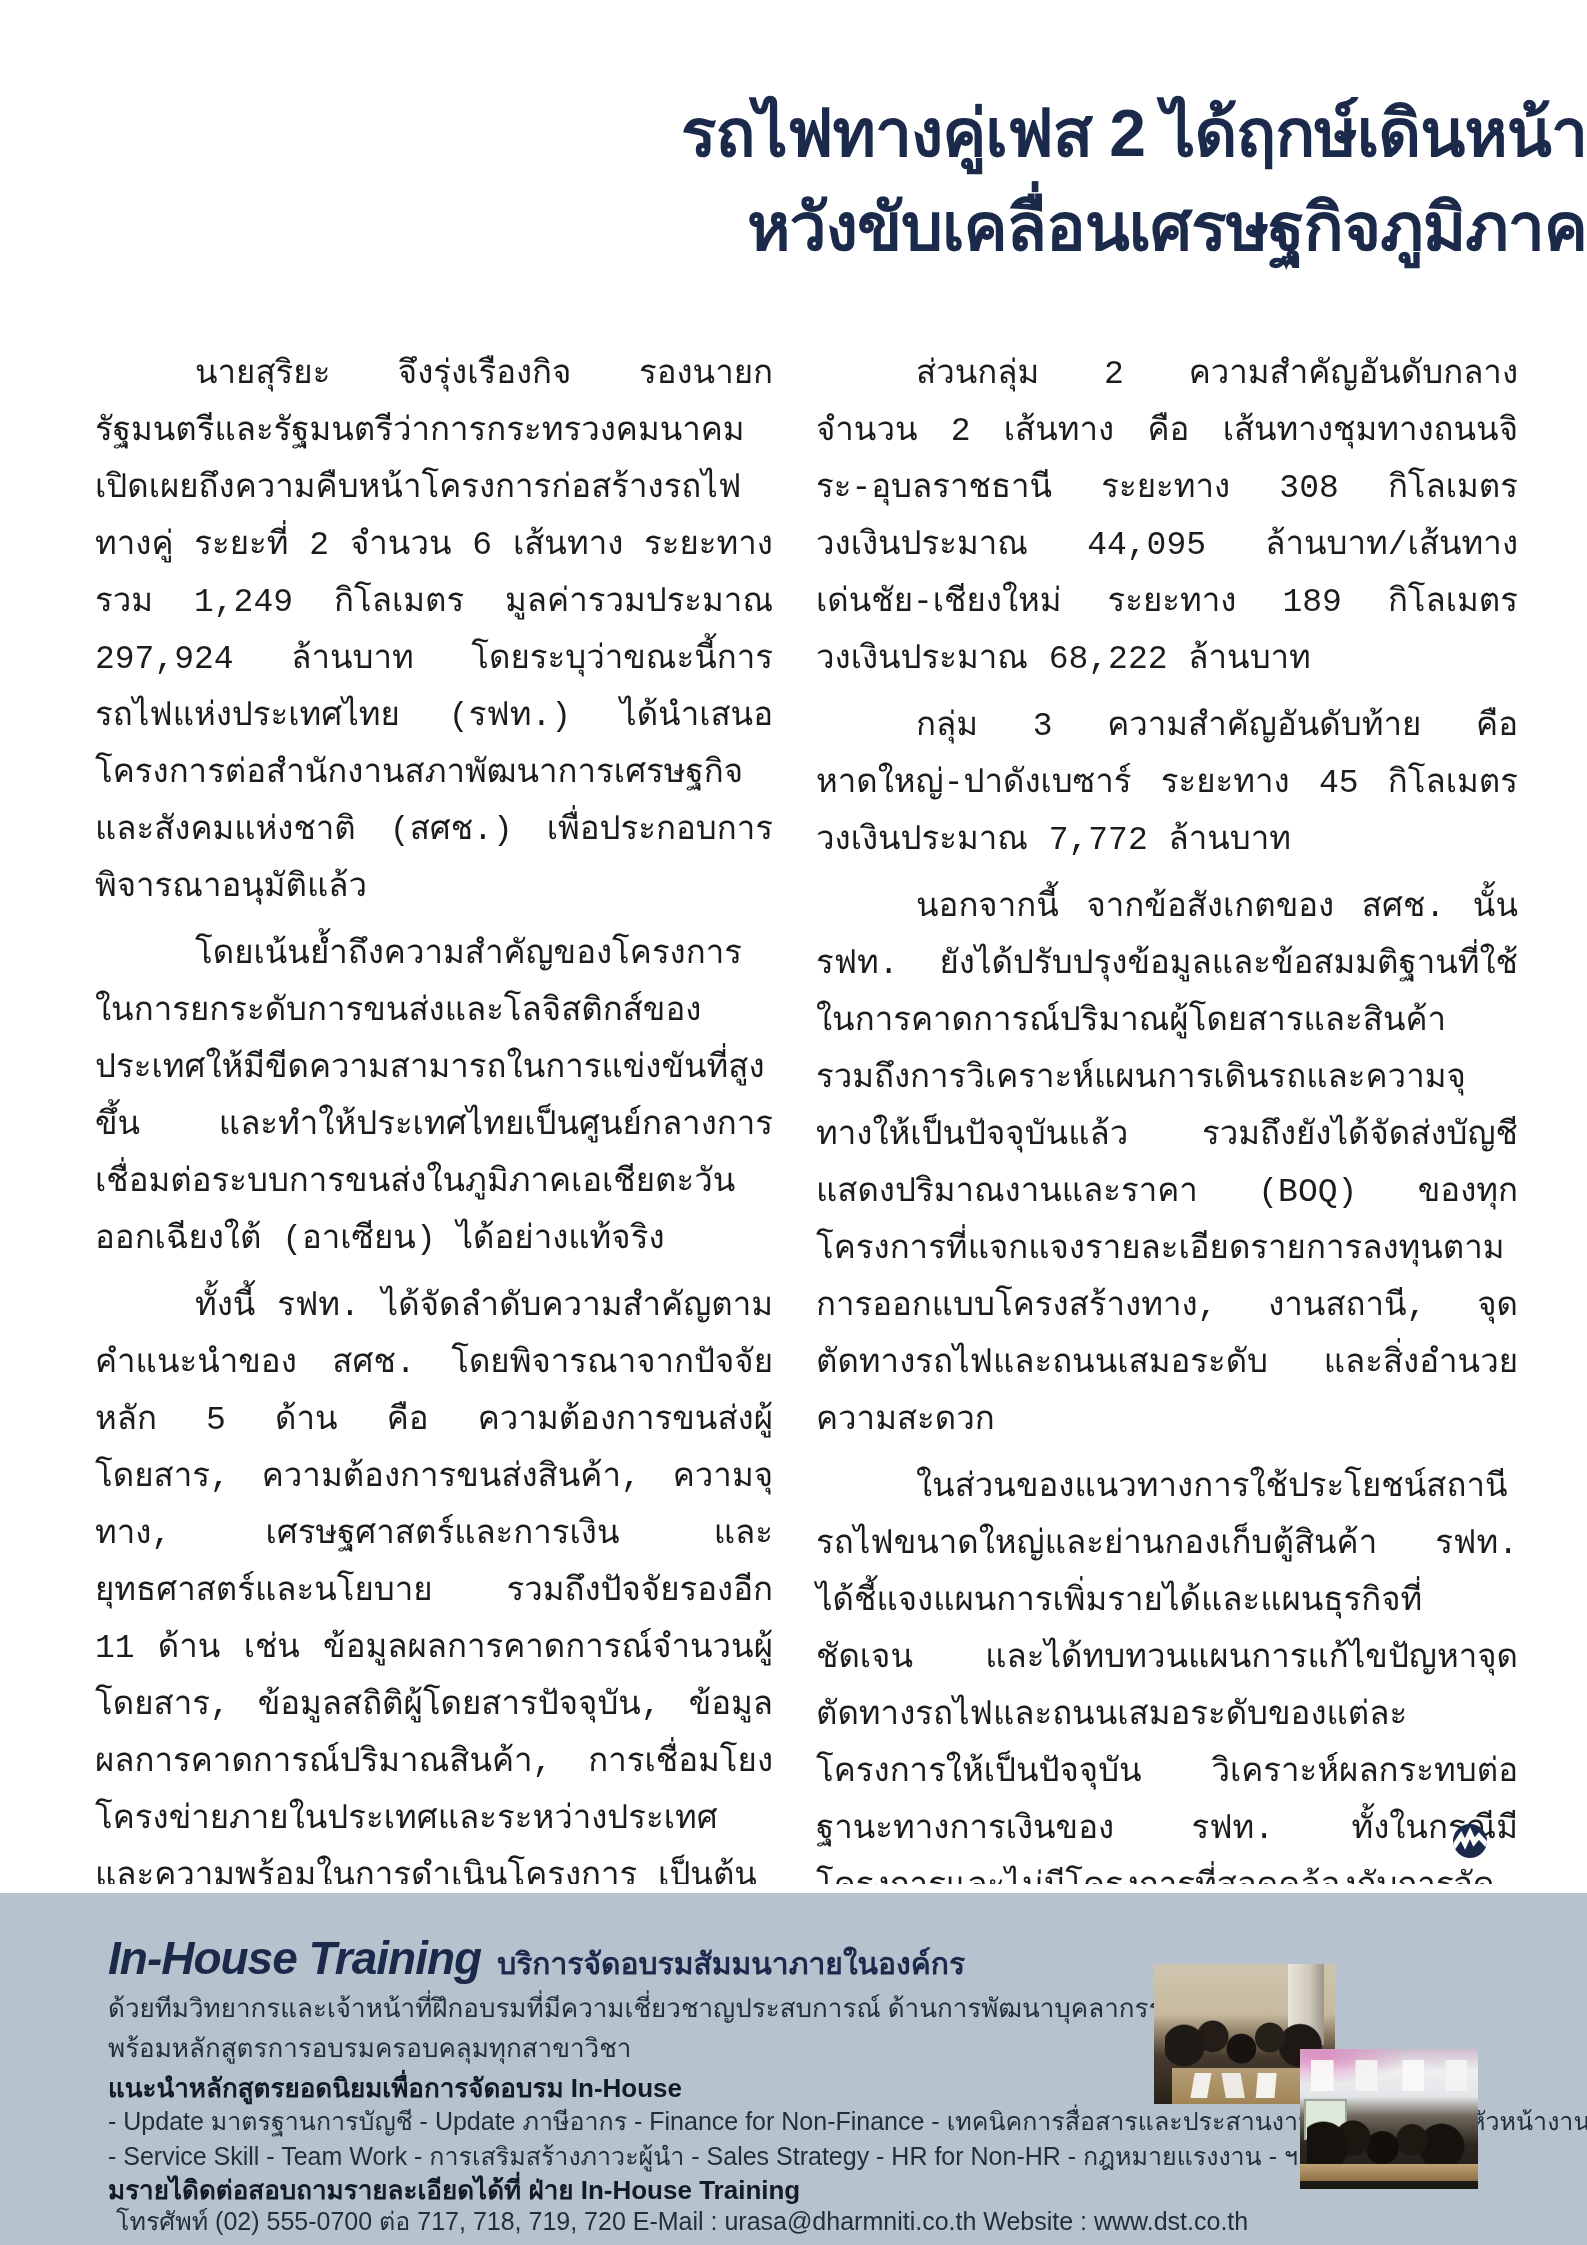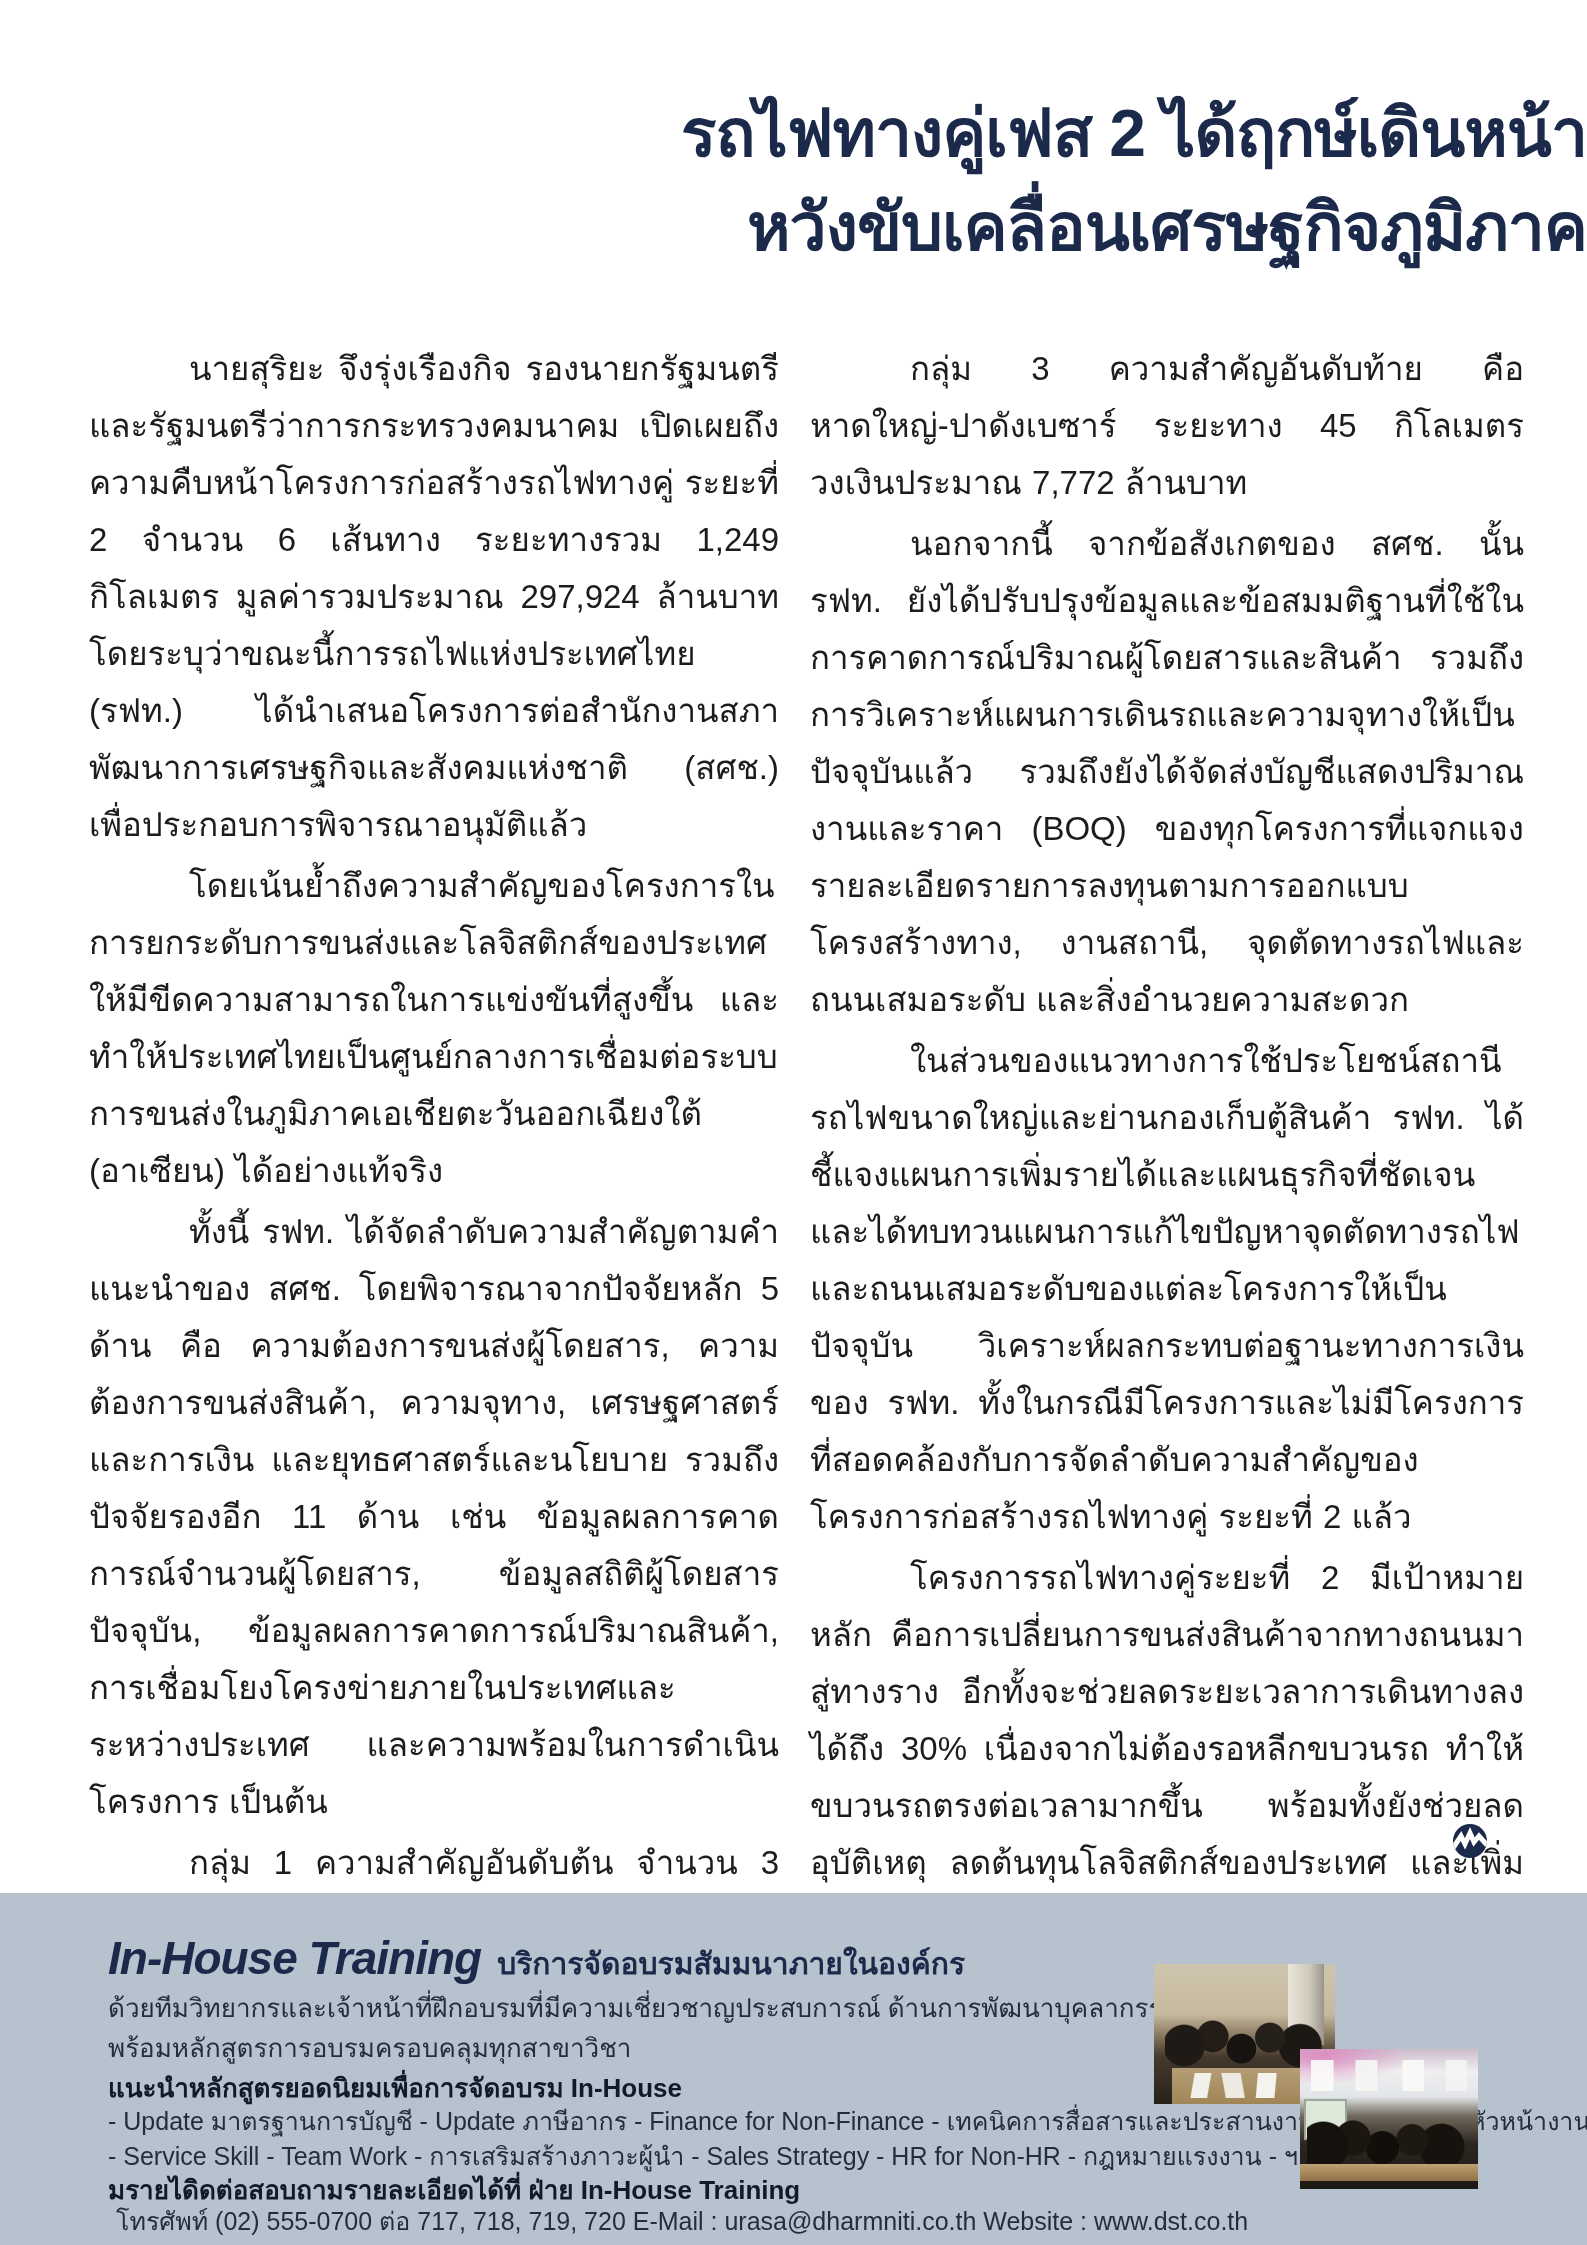--- a/index.html
+++ b/index.html
@@ -19,22 +19,23 @@
   .title span{display:block;}
 
   
   .col{
     position:absolute;top:336px;max-height:1548px;overflow:hidden;
     color:#1c1c1c;font-size:33px;line-height:57px;
   }
   .col-left{left:85px;width:698px;}
   .col-right{left:806px;width:722px;}
   .col p{
-    margin:4px;text-indent:100px;text-align:justify;
+    margin:10px;text-indent:100px;text-align:justify;
     word-spacing:1px;
+    font-family:Liberation Mono, monospace;
   }
 
   
   .endmark{position:absolute;left:1452px;top:1823px;width:36px;height:36px;display:block;}
 
   
   .footer{
     position:absolute;left:0;top:1893px;width:1587px;height:416px;
     background:#b6c3cf;overflow:hidden;
   }
@@ -130,20 +131,21 @@
   </h1>
 
   <div class="col col-left">
     <p>นายสุริยะ จึงรุ่งเรืองกิจ รองนายกรัฐมนตรีและรัฐมนตรีว่าการกระทรวงคมนาคม เปิดเผยถึงความคืบหน้าโครงการก่อสร้างรถไฟทางคู่ ระยะที่ 2 จำนวน 6 เส้นทาง ระยะทางรวม 1,249 กิโลเมตร มูลค่ารวมประมาณ 297,924 ล้านบาท โดยระบุว่าขณะนี้การรถไฟแห่งประเทศไทย (รฟท.) ได้นำเสนอโครงการต่อสำนักงานสภาพัฒนาการเศรษฐกิจและสังคมแห่งชาติ (สศช.) เพื่อประกอบการพิจารณาอนุมัติแล้ว</p>
     <p>โดยเน้นย้ำถึงความสำคัญของโครงการในการยกระดับการขนส่งและโลจิสติกส์ของประเทศให้มีขีดความสามารถในการแข่งขันที่สูงขึ้น และทำให้ประเทศไทยเป็นศูนย์กลางการเชื่อมต่อระบบการขนส่งในภูมิภาคเอเชียตะวันออกเฉียงใต้ (อาเซียน) ได้อย่างแท้จริง</p>
     <p>ทั้งนี้ รฟท. ได้จัดลำดับความสำคัญตามคำแนะนำของ สศช. โดยพิจารณาจากปัจจัยหลัก 5 ด้าน คือ ความต้องการขนส่งผู้โดยสาร, ความต้องการขนส่งสินค้า, ความจุทาง, เศรษฐศาสตร์และการเงิน และยุทธศาสตร์และนโยบาย รวมถึงปัจจัยรองอีก 11 ด้าน เช่น ข้อมูลผลการคาดการณ์จำนวนผู้โดยสาร, ข้อมูลสถิติผู้โดยสารปัจจุบัน, ข้อมูลผลการคาดการณ์ปริมาณสินค้า, การเชื่อมโยงโครงข่ายภายในประเทศและระหว่างประเทศ และความพร้อมในการดำเนินโครงการ เป็นต้น</p>
     <p>กลุ่ม 1 ความสำคัญอันดับต้น จำนวน 3 เส้นทาง คือ เส้นทางสุราษฎร์ธานี-หาดใหญ่-สงขลา ระยะทาง 321 กิโลเมตร วงเงิน 66,270 ล้านบาท/เส้นทางปากน้ำโพ-เด่นชัย ระยะทาง 218 กิโลเมตร วงเงินประมาณ 81,143 ล้านบาท/เส้นทางชุมพร-สุราษฎร์ธานี ระยะทาง 168 กิโลเมตร วงเงินประมาณ 30,422 ล้านบาท</p>
   </div>
 
   <div class="col col-right">
+    <p>ส่วนกลุ่ม 2 ความสำคัญอันดับกลาง จำนวน 2 เส้นทาง คือ เส้นทางชุมทางถนนจิระ-อุบลราชธานี ระยะทาง 308 กิโลเมตร วงเงินประมาณ 44,095 ล้านบาท/เส้นทางเด่นชัย-เชียงใหม่ ระยะทาง 189 กิโลเมตร วงเงินประมาณ 68,222 ล้านบาท</p>
     <p>กลุ่ม 3 ความสำคัญอันดับท้าย คือ หาดใหญ่-ปาดังเบซาร์ ระยะทาง 45 กิโลเมตร วงเงินประมาณ 7,772 ล้านบาท</p>
     <p>นอกจากนี้ จากข้อสังเกตของ สศช. นั้น รฟท. ยังได้ปรับปรุงข้อมูลและข้อสมมติฐานที่ใช้ในการคาดการณ์ปริมาณผู้โดยสารและสินค้า รวมถึงการวิเคราะห์แผนการเดินรถและความจุทางให้เป็นปัจจุบันแล้ว รวมถึงยังได้จัดส่งบัญชีแสดงปริมาณงานและราคา (BOQ) ของทุกโครงการที่แจกแจงรายละเอียดรายการลงทุนตามการออกแบบโครงสร้างทาง, งานสถานี, จุดตัดทางรถไฟและถนนเสมอระดับ และสิ่งอำนวยความสะดวก</p>
     <p>ในส่วนของแนวทางการใช้ประโยชน์สถานีรถไฟขนาดใหญ่และย่านกองเก็บตู้สินค้า รฟท. ได้ชี้แจงแผนการเพิ่มรายได้และแผนธุรกิจที่ชัดเจน และได้ทบทวนแผนการแก้ไขปัญหาจุดตัดทางรถไฟและถนนเสมอระดับของแต่ละโครงการให้เป็นปัจจุบัน วิเคราะห์ผลกระทบต่อฐานะทางการเงินของ รฟท. ทั้งในกรณีมีโครงการและไม่มีโครงการที่สอดคล้องกับการจัดลำดับความสำคัญของโครงการก่อสร้างรถไฟทางคู่ ระยะที่ 2 แล้ว</p>
     <p>โครงการรถไฟทางคู่ระยะที่ 2 มีเป้าหมายหลัก คือการเปลี่ยนการขนส่งสินค้าจากทางถนนมาสู่ทางราง อีกทั้งจะช่วยลดระยะเวลาการเดินทางลงได้ถึง 30% เนื่องจากไม่ต้องรอหลีกขบวนรถ ทำให้ขบวนรถตรงต่อเวลามากขึ้น พร้อมทั้งยังช่วยลดอุบัติเหตุ ลดต้นทุนโลจิสติกส์ของประเทศ และเพิ่มทางเลือกในการเดินทางให้กับประชาชน รวมถึงยกระดับโครงสร้างพื้นฐานด้านคมนาคมของประเทศไทยให้ทันสมัยและมีประสิทธิภาพ</p>
   </div>
 
   <span class="endmark">
     <svg width="36" height="36" viewBox="0 0 36 36" aria-hidden="true">
       <defs>
           <clipPath id="emc">

